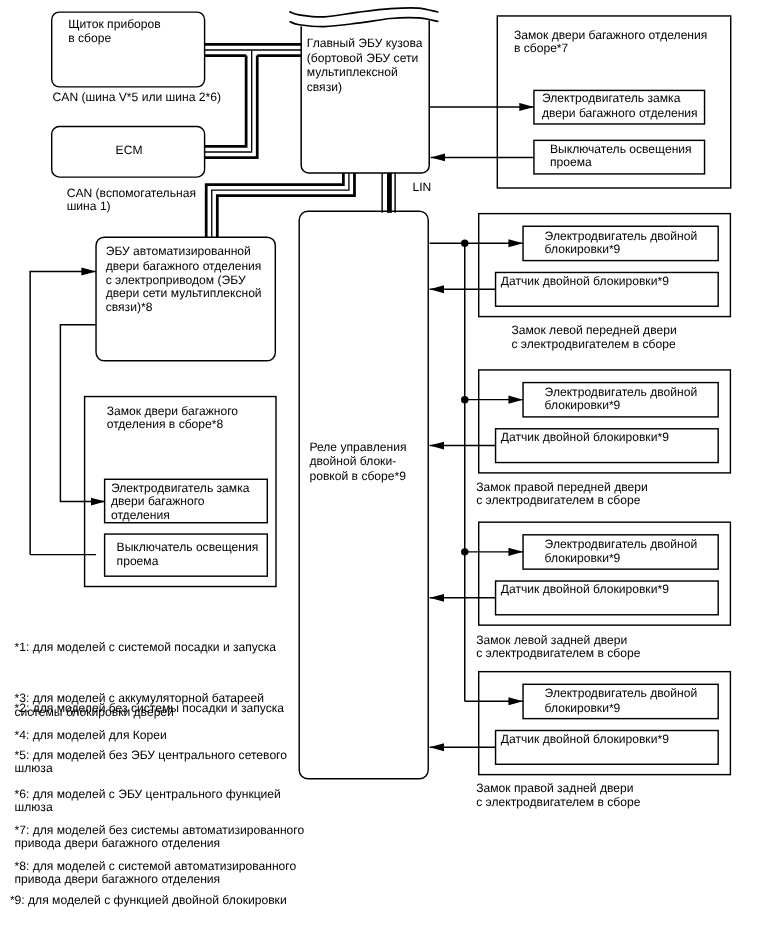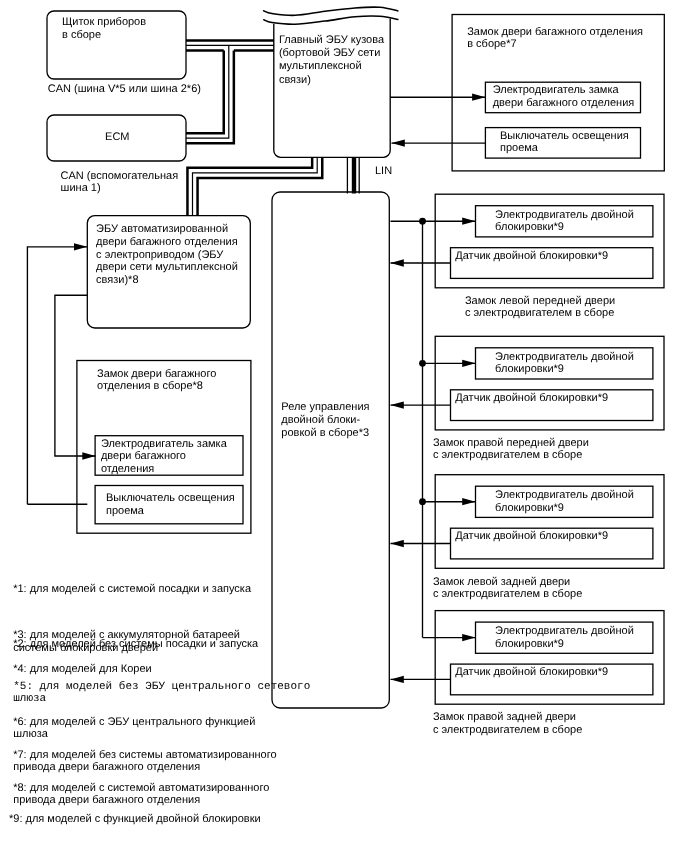--- a/index.html
+++ b/index.html
@@ -89,21 +89,21 @@
 (бортовой ЭБУ сети
 мультиплексной
 связи)</div>
       <div class="tx" style="left: 96.1px; top: 222.74px; line-height: 12.9px;">ЭБУ автоматизированной
 двери багажного отделения
 с электроприводом (ЭБУ
 двери сети мультиплексной
 связи)*8</div>
       <div class="tx" style="left: 281.3px; top: 401.26px; line-height: 13.05px;">Реле управления
 двойной блоки-
-ровкой в сборе*3</div>
+ровкой в сборе*9</div>
       <div class="tx" style="left: 47.8px; top: 83.09px; line-height: 12.4px;">CAN (шина V*5 или шина 2*6)</div>
       <div class="tx" style="left: 60.6px; top: 169.59px; line-height: 12.8px;">CAN (вспомогательная
 шина 1)</div>
       <div class="tx" style="left: 375px; top: 164.69px; line-height: 12.4px;">LIN</div>
       <div class="tx" style="left: 467.2px; top: 25.54px; line-height: 12.7px;">Замок двери багажного отделения
 в сборе*7</div>
       <div class="tx" style="left: 492.7px; top: 84.34px; line-height: 13.1px;">Электродвигатель замка
 двери багажного отделения</div>
       <div class="tx" style="left: 500px; top: 129.84px; line-height: 12.5px;">Выключатель освещения
 проема</div>
@@ -132,21 +132,21 @@
       <div class="tx" style="left: 495.1px; top: 625.09px; line-height: 12.6px;">Электродвигатель двойной
 блокировки*9</div>
       <div class="tx" style="left: 455.3px; top: 665.99px; line-height: 12.4px;">Датчик двойной блокировки*9</div>
       <div class="tx" style="left: 432.9px; top: 711.44px; line-height: 12.3px;">Замок правой задней двери
 с электродвигателем в сборе</div>
       <div class="tx" style="left: 13.2px; top: 567px; line-height: 12.4px; margin-top: 16px;">*1: для моделей с системой посадки и запуска</div>
       <div class="tx" style="left: 13.2px; top: 638px; line-height: 12.4px;">*2: для моделей без системы посадки и запуска</div>
       <div class="tx" style="left: 13.2px; top: 629.29px; line-height: 12.4px;">*3: для моделей с аккумуляторной батареей
 системы блокировки дверей</div>
       <div class="tx" style="left: 13.2px; top: 662.99px; line-height: 12.4px;">*4: для моделей для Кореи</div>
-      <div class="tx" style="left: 13.2px; top: 680.59px; line-height: 12.4px; font-family: Liberation Mono, monospace;">*5: для моделей без ЭБУ центрального сетевого
+      <div class="tx" style="left: 13.2px; top: 680.59px; line-height: 12.4px;">*5: для моделей без ЭБУ центрального сетевого
 шлюза</div>
       <div class="tx" style="left: 13.2px; top: 715.99px; line-height: 12.4px;">*6: для моделей с ЭБУ центрального функцией
 шлюза</div>
       <div class="tx" style="left: 13.2px; top: 749.09px; line-height: 12.4px;">*7: для моделей без системы автоматизированного
 привода двери багажного отделения</div>
       <div class="tx" style="left: 13.2px; top: 782.09px; line-height: 12.4px;">*8: для моделей с системой автоматизированного
 привода двери багажного отделения</div>
       <div class="tx" style="left: 9px; top: 813.39px; line-height: 12.4px;">*9: для моделей с функцией двойной блокировки</div>
     </div>
 </div>

